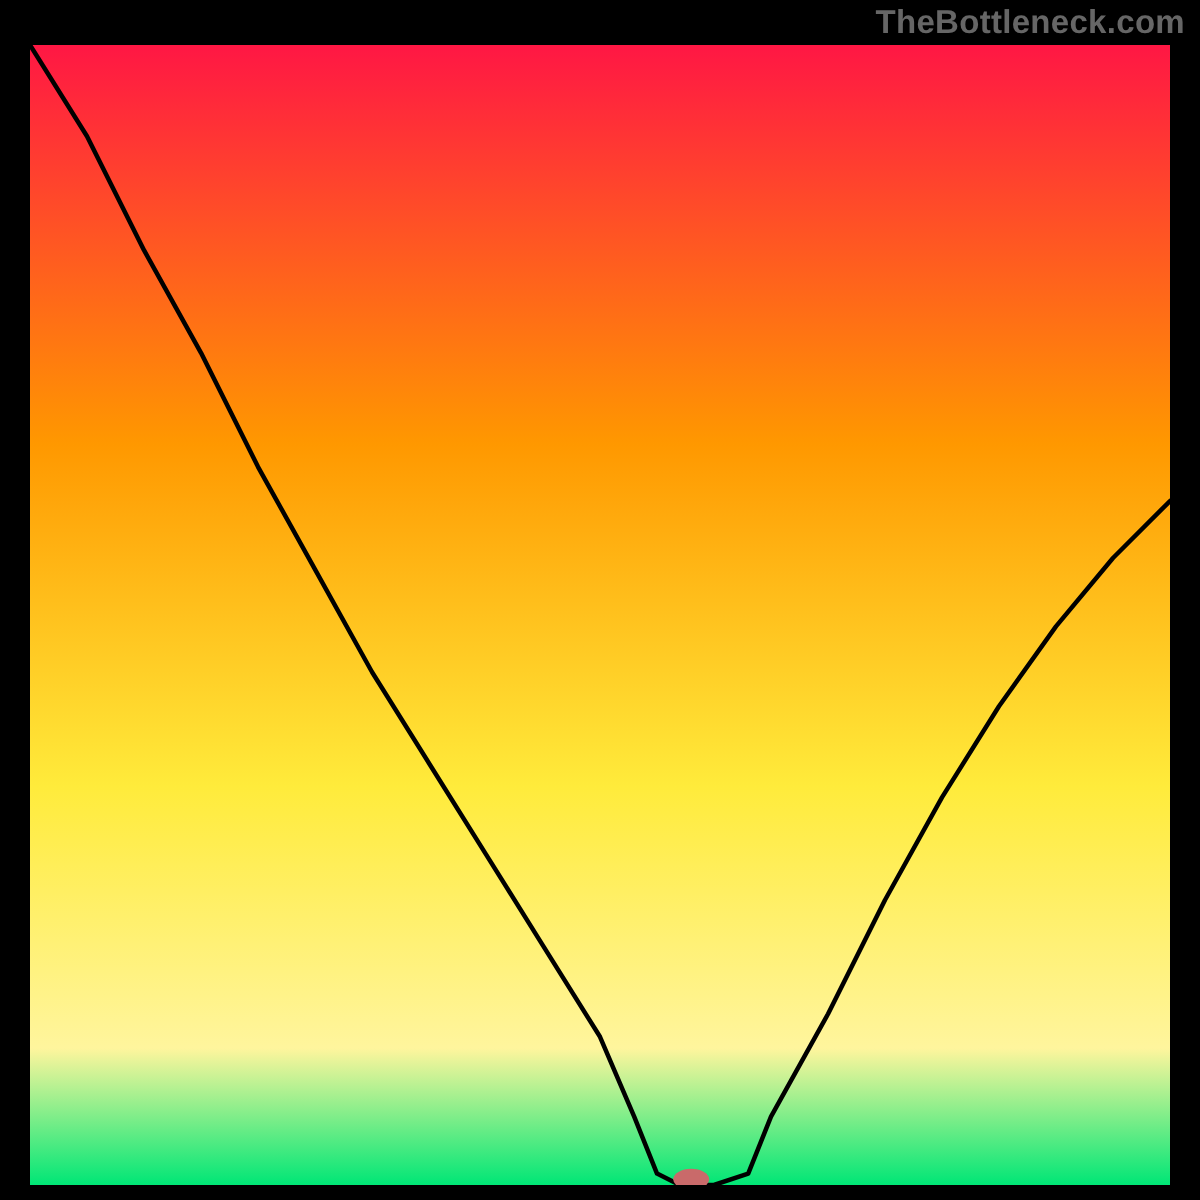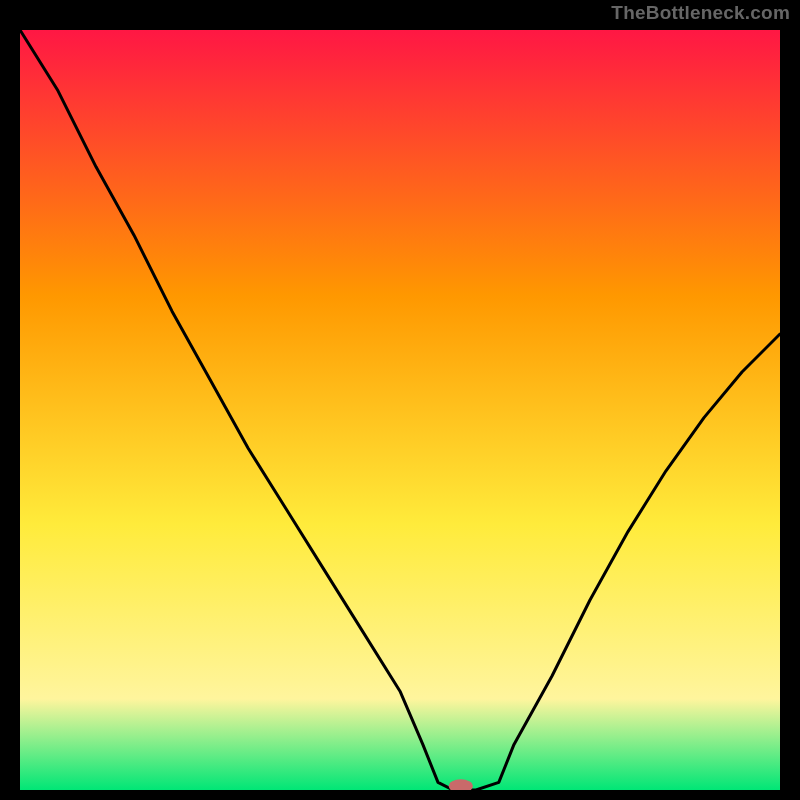--- a/index.html
+++ b/index.html
@@ -15,21 +15,21 @@
     position: relative;
     width: 800px;
     height: 800px;
     background: #000;
   }
   .watermark {
     position: absolute;
     top: 2px;
     right: 10px;
     color: #666;
-    font-size: 19px;
+    font-size: 22px;
     font-weight: 600;
     letter-spacing: 0.2px;
     user-select: none;
   }
   .plot {
     position: absolute;
     left: 20px;
     top: 30px;
     width: 760px;
     height: 760px;

